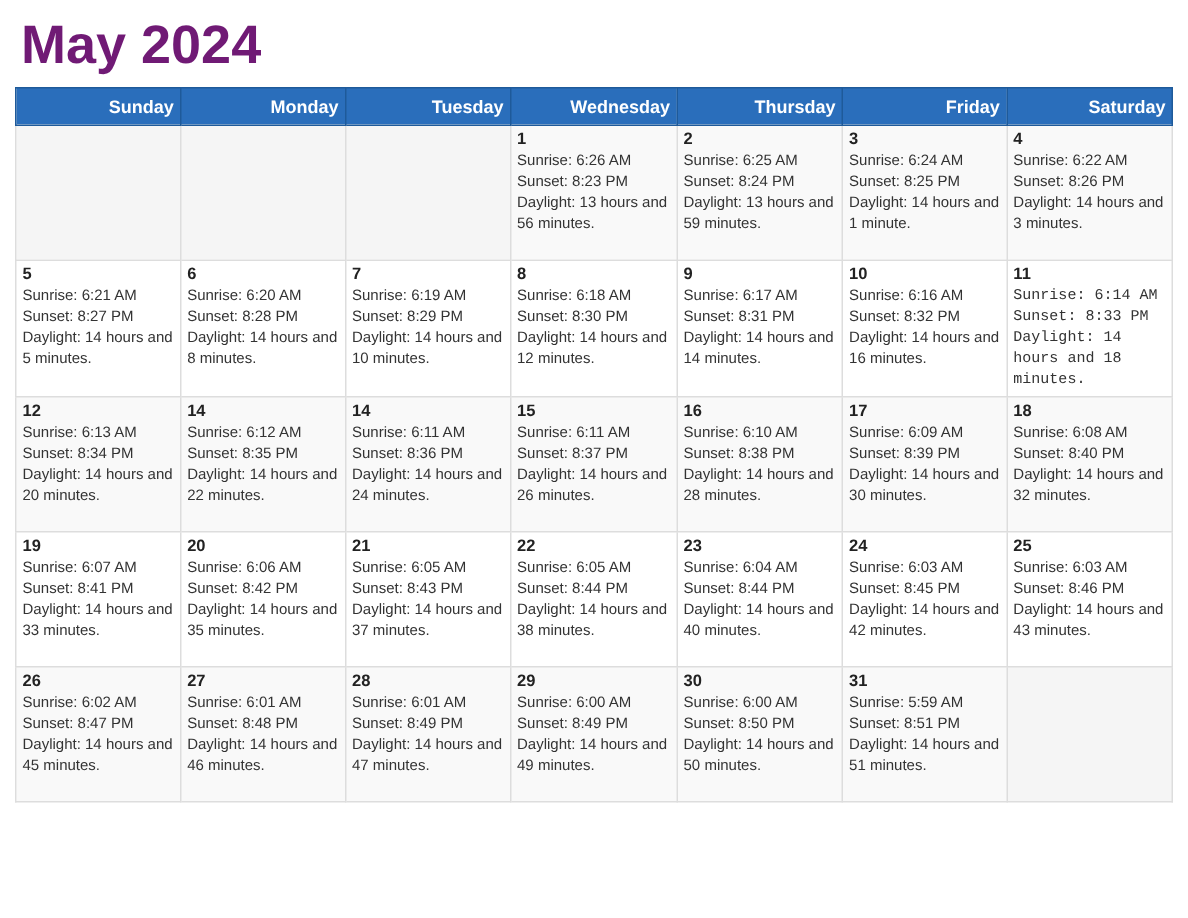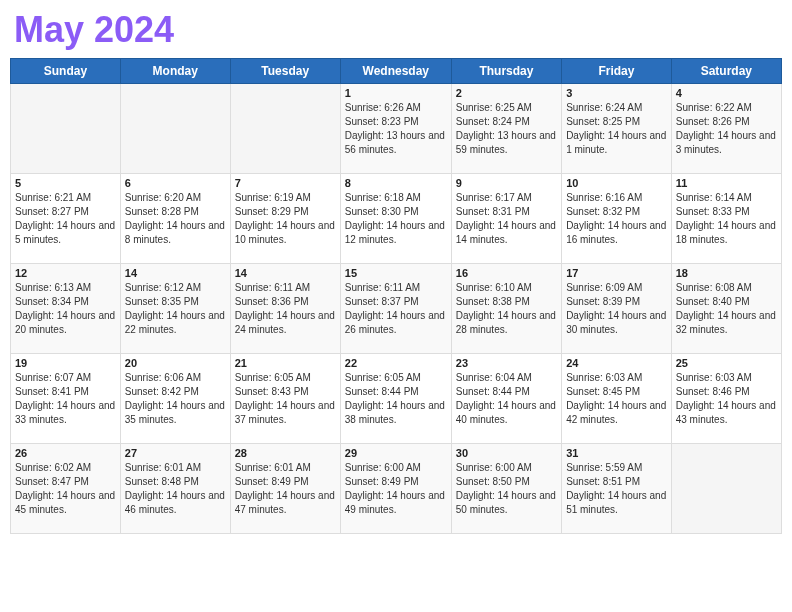--- a/index.html
+++ b/index.html
@@ -37,39 +37,39 @@
     .logo-row {
       display: flex;
       align-items: center;
     }
     .title-block {
       text-align: right;
     }
     .title-month {
       font-size: 36px;
       font-weight: bold;
-      color: #8b5cf6;
+      color: #701a75;
       line-height: 1.1;
     }
     .title-location {
       font-size: 14px;
       color: #555;
     }
     .calendar {
       width: 100%;
       border-collapse: collapse;
       border: 1px solid #ccc;
     }
     .calendar th {
       background: #2a6ebb;
       color: #fff;
       font-size: 12px;
       font-weight: bold;
       padding: 5px 4px;
-      text-align: center;
+      text-align: right;
       border: 1px solid #1e5a9a;
     }
     .calendar td {
       vertical-align: top;
       border: 1px solid #ddd;
       padding: 3px 4px;
       width: 113px;
       height: 90px;
       font-size: 10px;
       color: #333;
@@ -179,21 +179,21 @@
 Daylight: 14 hours and 14 minutes.</div>
         </td>
         <td>
           <div class="day-number">10</div>
           <div class="day-info" style="white-space: pre-line;">Sunrise: 6:16 AM
 Sunset: 8:32 PM
 Daylight: 14 hours and 16 minutes.</div>
         </td>
         <td>
           <div class="day-number">11</div>
-          <div class="day-info" style="white-space: pre-line;">Sunrise: 6:14 AM
+          <div class="day-info" style="white-space: pre-line; font-family: Liberation Mono, monospace;">Sunrise: 6:14 AM
 Sunset: 8:33 PM
 Daylight: 14 hours and 18 minutes.</div>
         </td>
       </tr>
       <tr>
         <td>
           <div class="day-number">12</div>
           <div class="day-info" style="white-space: pre-line;">Sunrise: 6:13 AM
 Sunset: 8:34 PM
 Daylight: 14 hours and 20 minutes.</div>

